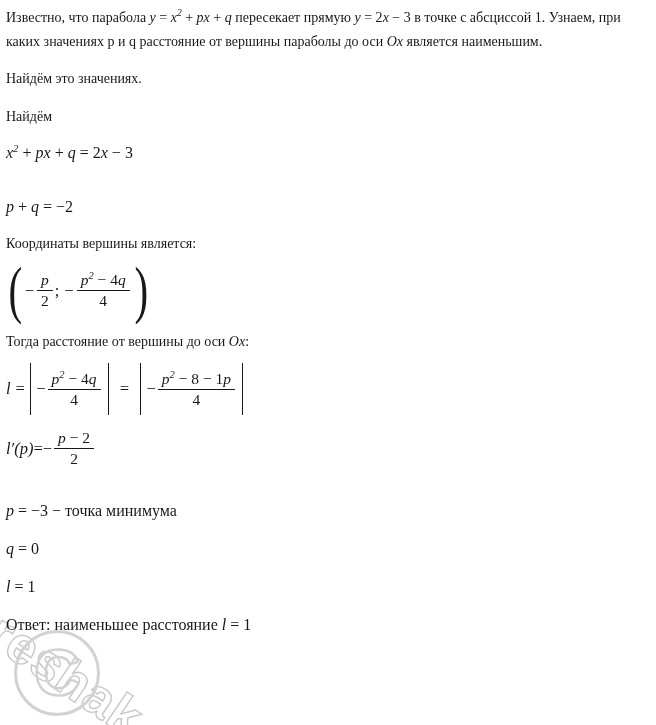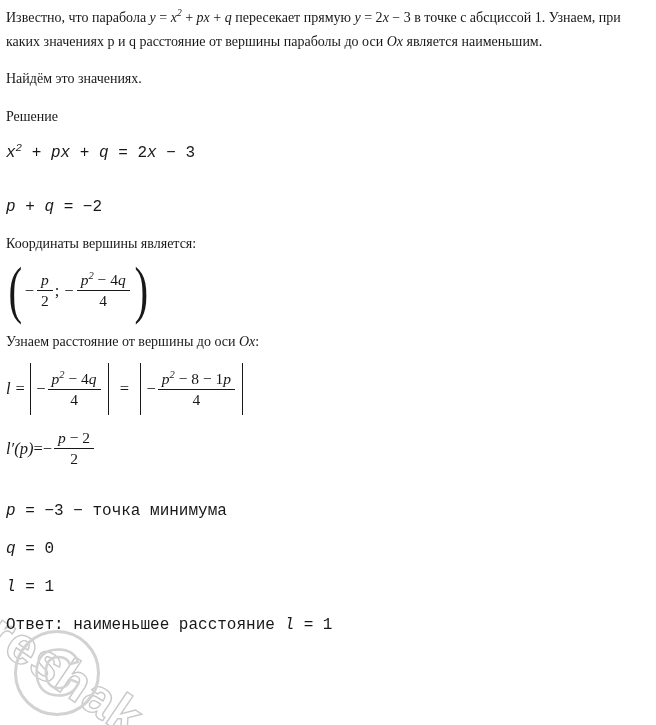--- a/index.html
+++ b/index.html
@@ -77,21 +77,20 @@
     text-align: left;
   }
   .para-intro { width: 648px; }
   .spacer-14 { height: 14px; }
   .spacer-10 { height: 10px; }
 
   .line {
     font-size: 16px;
     line-height: 22px;
     margin: 0;
-    font-family: Liberation Mono, monospace;
   }
   .gap { height: 16px; }
 
   i.m, .mi {
     font-style: italic;
   }
   sup.exp {
     font-size: 0.68em;
     vertical-align: super;
     line-height: 0;
@@ -173,21 +172,21 @@
   <p class="para para-intro"><span>Известно, что парабола </span><i class="mi">y</i><span> = </span><i class="mi">x</i><sup class="exp">2</sup><span> + </span><i class="mi">px</i><span> + </span><i class="mi">q</i><span>  пересекает прямую  </span><i class="mi">y</i><span> = 2</span><i class="mi">x</i><span> − 3</span><span>  в точке с абсциссой 1. Узнаем, при каких значениях p и q расстояние от вершины параболы до оси </span><i class="mi">Ox</i><span> является наименьшим.</span></p>
 
   <div class="spacer-14"></div>
 
   
   <p class="para">Найдём это значениях.</p>
 
   <div class="spacer-14"></div>
 
   
-  <p class="para">Решение</p>
+  <p class="para">Найдём</p>
 
   <div class="spacer-14"></div>
 
   
   <p class="line"><i class="mi">x</i><sup class="exp">2</sup><span> + </span><i class="mi">px</i><span> + </span><i class="mi">q</i><span> = 2</span><i class="mi">x</i><span> − 3</span></p>
 
   <div class="gap"></div>
 
   
 
@@ -216,21 +215,21 @@
     <span class="frac">
       <span class="num"><i class="mi">p</i><sup class="exp">2</sup><span> − 4</span><i class="mi">q</i></span>
       <span class="den">4</span>
     </span>
     <span class="paren-r">)</span>
   </div>
 
   <div class="spacer-14"></div>
 
   
-  <p class="para"><span>Узнаем расстояние от вершины до оси </span><i class="mi">Ox</i><span>:</span></p>
+  <p class="para"><span>Тогда расстояние от вершины до оси </span><i class="mi">Ox</i><span>:</span></p>
 
   <div class="spacer-10"></div>
 
   
   <div class="mathrow absgroup">
     <i class="mi lead">l</i>
     <span> = </span>
     <span class="bar"></span>
     <span>−</span>
     <span class="frac">

